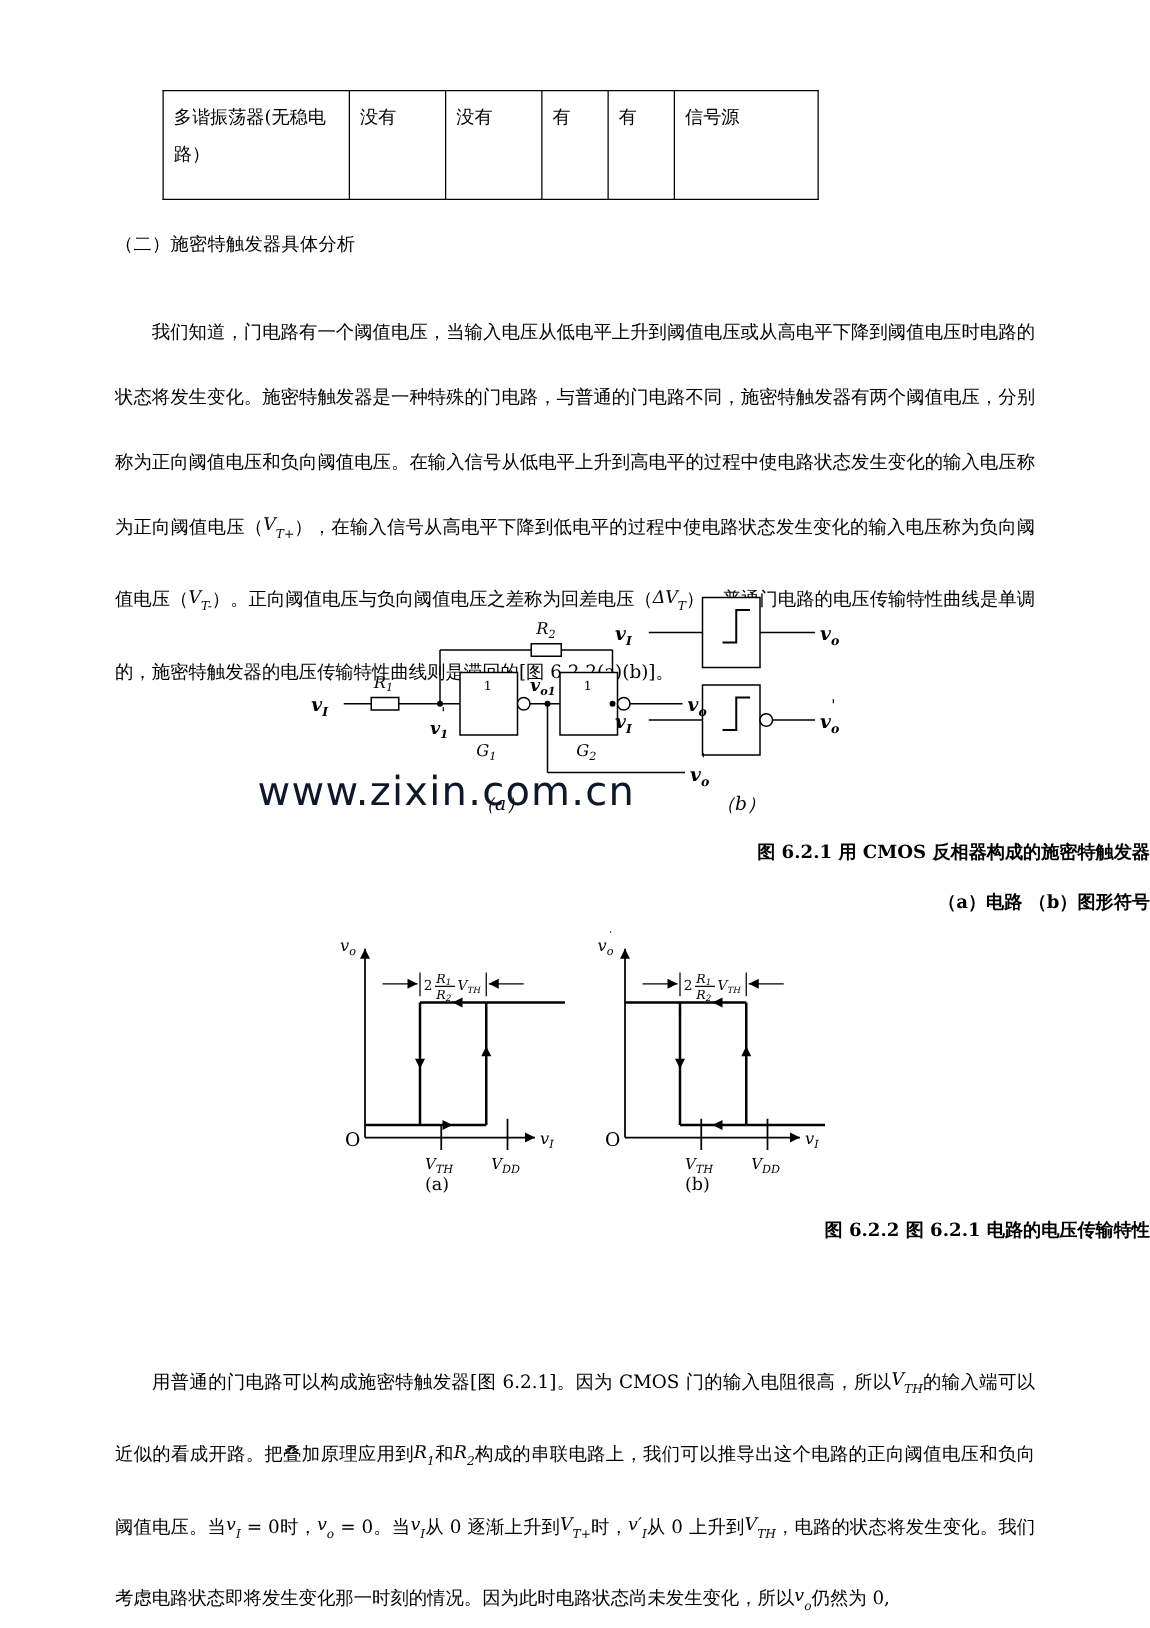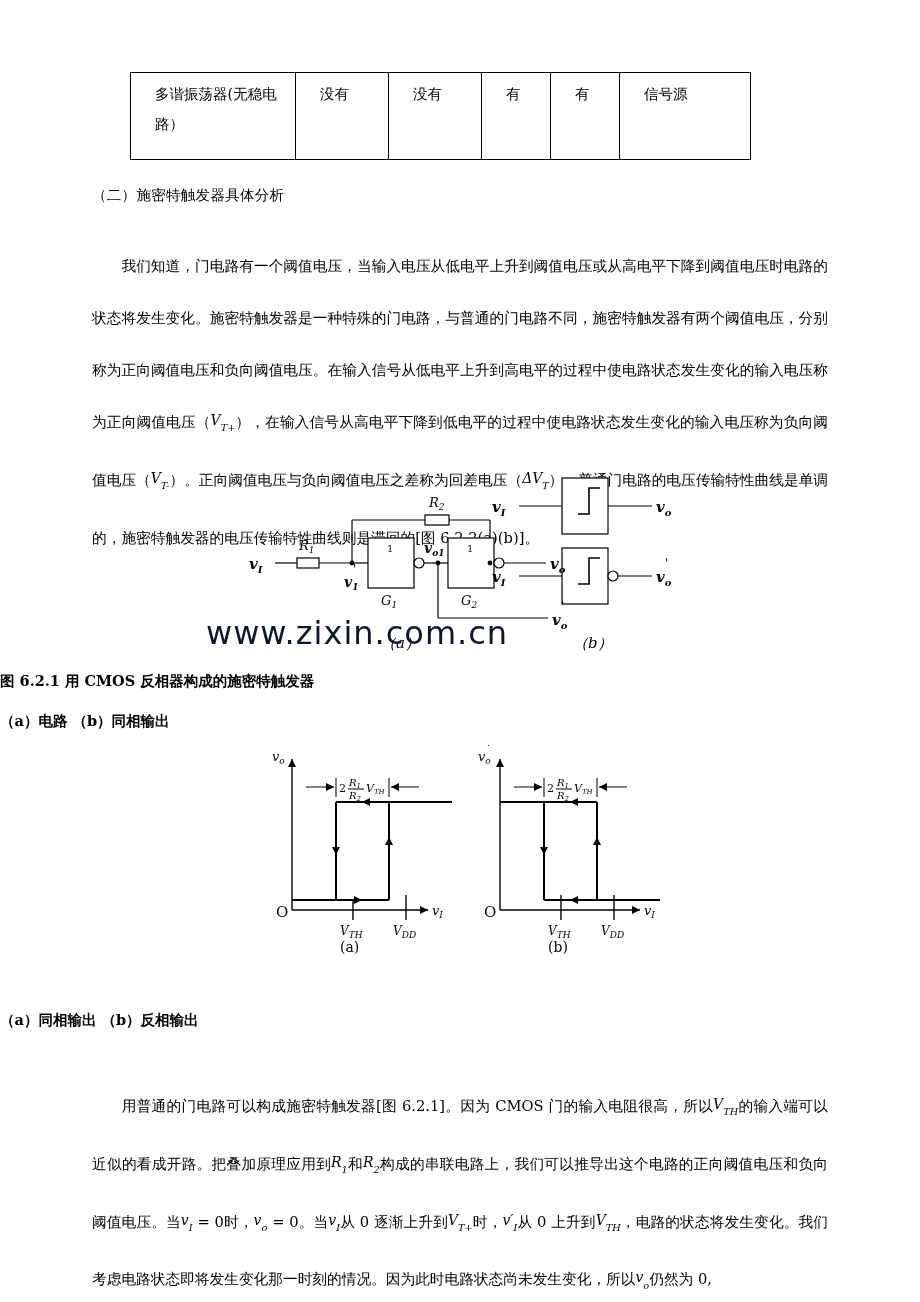--- a/index.html
+++ b/index.html
@@ -26,21 +26,21 @@
     top: 72px;
     width: 434px;
   }
   table.doc-table {
     border-collapse: collapse;
     width: 434px;
     table-layout: fixed;
   }
   table.doc-table td {
     border: 1px solid #000;
-    padding: 6px 6px 6px 24px;
+    padding: 6px 6px 6px 8px;
     font-size: 14.5px;
     line-height: 30px;
     vertical-align: top;
     font-family: "DejaVu Serif", "Liberation Serif", serif;
     height: 74px;
   }
   .c1 { width: 134px; }
   .c2 { width: 62px; }
   .c3 { width: 62px; }
   .c4 { width: 38px; }
@@ -94,21 +94,21 @@
     font-size: 32px;
     color: #0f172a;
     letter-spacing: 1px;
     white-space: nowrap;
     user-select: none;
   }
 
   .cap {
     position: absolute;
     width: 920px;
-    text-align: left;
+    text-align: right;
     font-size: 14.5px;
     font-weight: bold;
   }
   .cap.sub { font-weight: bold; }
   .cap1 { top: 672px; }
   .cap1b { top: 712px; }
   .cap2 { top: 975px; }
   .cap2b { top: 1011px; }
 
   .fig2 {
@@ -223,21 +223,21 @@
 
         <text x="381" y="178" font-size="15" font-style="italic">（a）</text>
         <text x="573" y="178" font-size="15" font-style="italic">（b）</text>
       </g>
     </svg>
   </div>
 
   <div class="watermark">www.zixin.com.cn</div>
 
   <div class="cap cap1">图 6.2.1  用 CMOS 反相器构成的施密特触发器</div>
-  <div class="cap cap1b sub">（a）电路  （b）同相输出</div>
+  <div class="cap cap1b sub">（a）电路  （b）图形符号</div>
 
   <div class="fig2">
     <svg width="920" height="215" viewBox="0 0 920 215">
 
       <g stroke="#000" fill="none" stroke-width="1.4">
 
         <line x1="292" y1="14" x2="292" y2="165"></line>
         <line x1="292" y1="165" x2="428" y2="165"></line>
 
         <line x1="292" y1="155" x2="389" y2="155" stroke-width="2"></line>
@@ -326,19 +326,19 @@
         <text x="547" y="47" font-size="11">2</text>
         <text x="557" y="41" font-size="10" font-style="italic">R<tspan font-size="7" dy="2" font-style="italic">1</tspan></text>
         <line x1="556" y1="44" x2="572" y2="44" stroke="#000" stroke-width="1"></line>
         <text x="557" y="54" font-size="10" font-style="italic">R<tspan font-size="7" dy="2" font-style="italic">2</tspan></text>
         <text x="574" y="47" font-size="11" font-style="italic">V<tspan font-size="7" dy="2" font-style="italic">TH</tspan></text>
         <text x="548" y="207" font-size="14">(b)</text>
       </g>
     </svg>
   </div>
 
-  <div class="cap cap2b sub">（a）同相输出  （b）反相输出</div>
+  <div class="cap cap2">图 6.2.2  图 6.2.1 电路的电压传输特性</div>
 
   <div class="para p2">
     <span class="ind"></span><span id="p2text">用普通的门电路可以构成施密特触发器[图 6.2.1]。因为 CMOS 门的输入电阻很高，所以<span class="mtok">V<sub>TH</sub></span>的输入端可以近似的看成开路。把叠加原理应用到<span class="mtok">R<sub>1</sub></span>和<span class="mtok">R<sub>2</sub></span>构成的串联电路上，我们可以推导出这个电路的正向阈值电压和负向阈值电压。当<span class="mtok">v<sub>I</sub></span> = 0时，<span class="mtok">v<sub>o</sub></span> = 0。当<span class="mtok">v<sub>I</sub></span>从 0 逐渐上升到<span class="mtok">V<sub>T+</sub></span>时，<span class="mtok">v′<sub>I</sub></span>从 0 上升到<span class="mtok">V<sub>TH</sub></span>，电路的状态将发生变化。我们考虑电路状态即将发生变化那一时刻的情况。因为此时电路状态尚未发生变化，所以<span class="mtok">v<sub>o</sub></span>仍然为 0,</span>
   </div>
 
 </div>
 
 </body></html>

